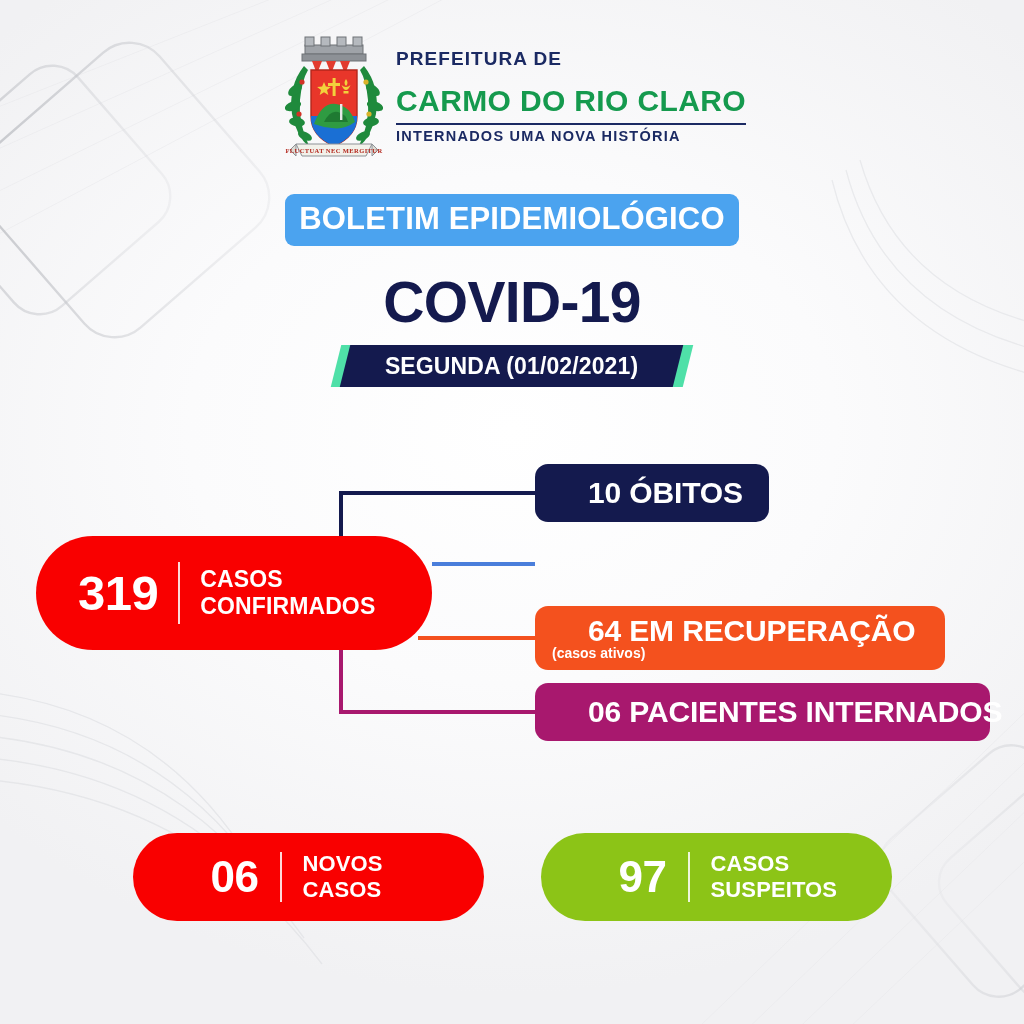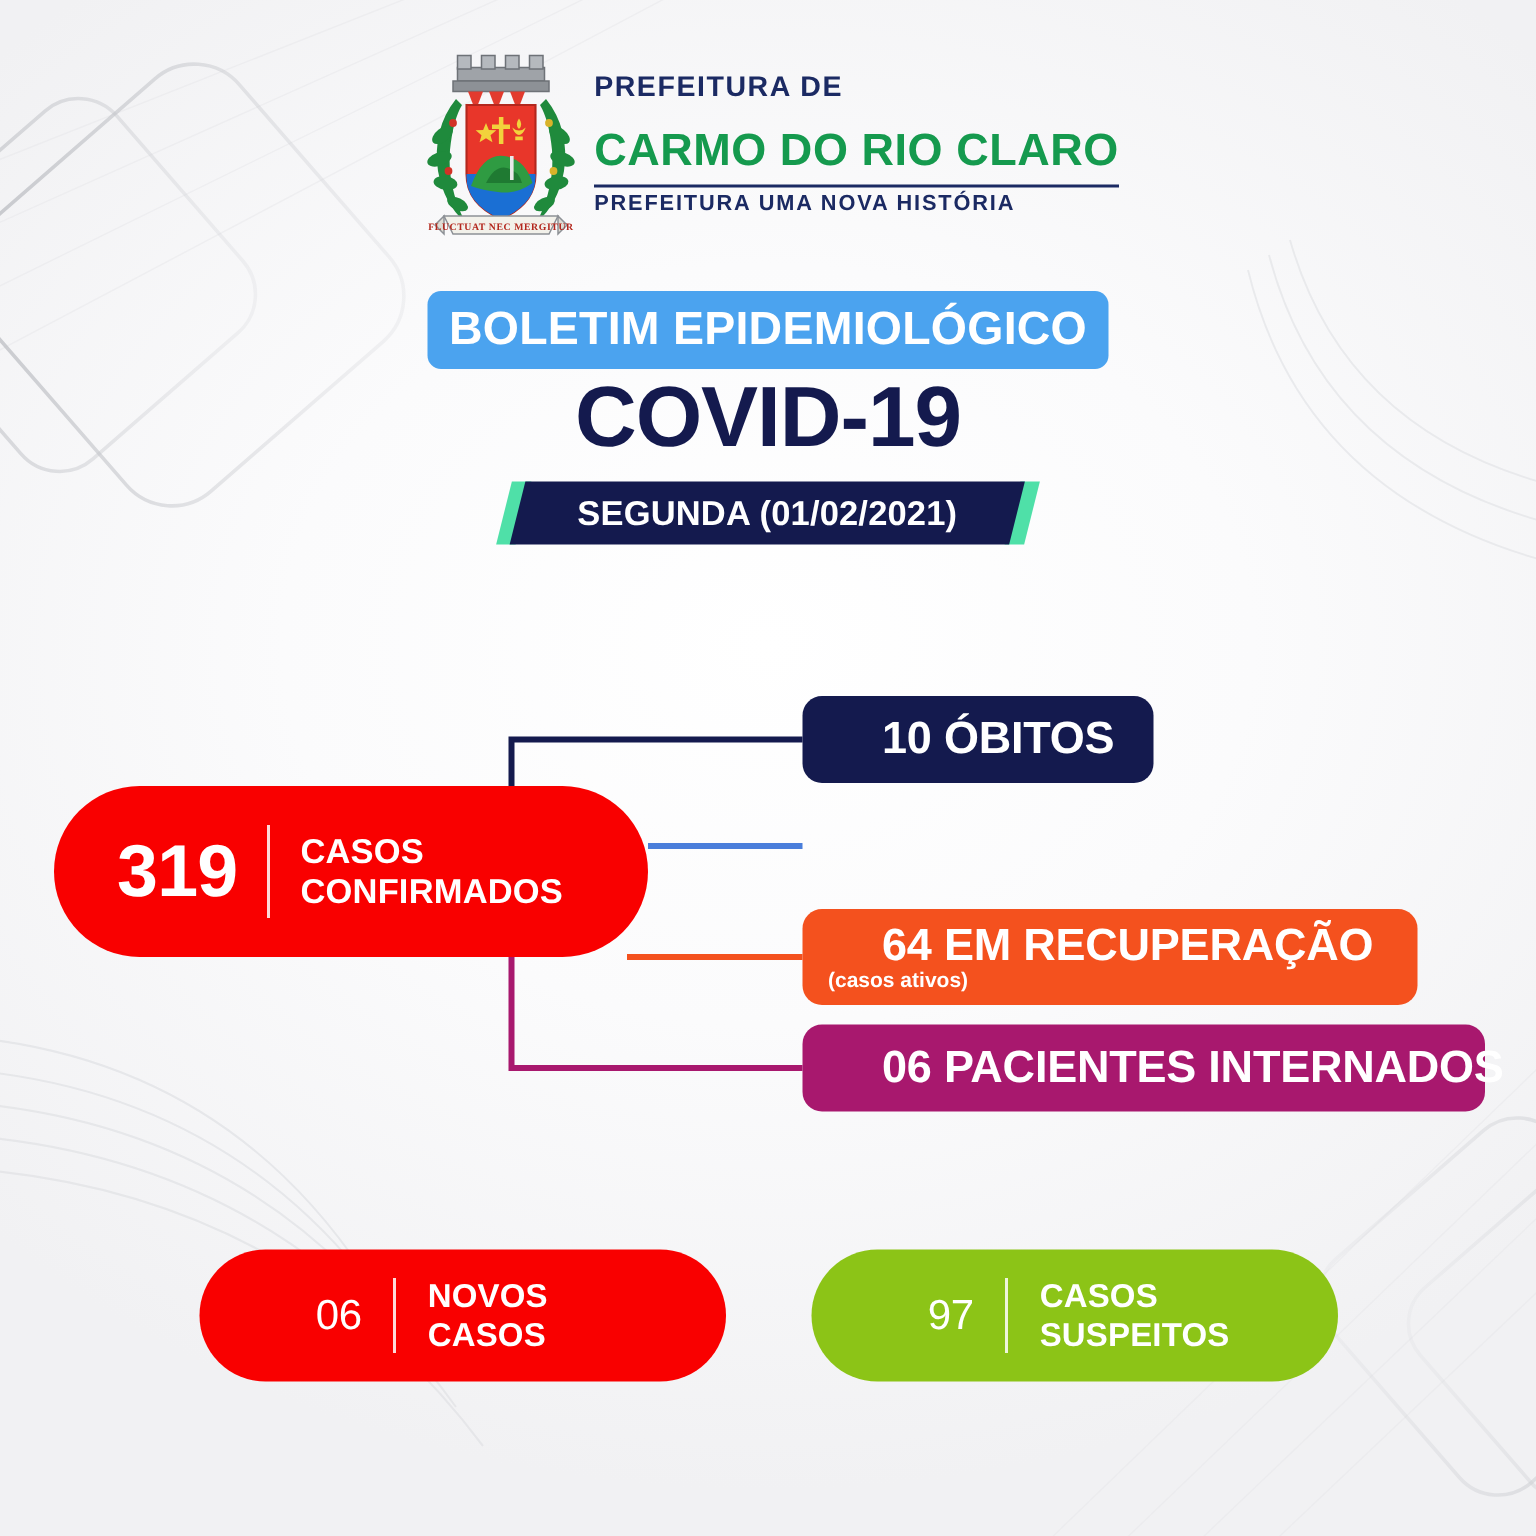--- a/index.html
+++ b/index.html
@@ -46,21 +46,21 @@
     position:absolute; left:0; right:0; top:194px; z-index:5;
     display:flex; flex-direction:column; align-items:center;
   }
   #bulletin-pill {
     background:#4ba3ef; color:#ffffff;
     font-size:31px; font-weight:bold; letter-spacing:.005em;
     padding:7px 14px 9px; border-radius:9px; white-space:nowrap;
   }
   #covid-title {
     color:#141a4e; font-size:57px; font-weight:bold;
-    letter-spacing:-.012em; margin-top:4px; line-height:1;
+    letter-spacing:-.012em; margin-top:28px; line-height:1;
   }
   #date-wrap { position:relative; margin-top:14px; height:42px; }
   .date-sliver {
     position:absolute; top:0; width:13px; height:42px; background:#4fe0a8;
     transform:skewX(-14deg);
   }
   #date-sliver-l { left:0; }
   #date-sliver-r { right:0; }
   #date-banner {
     position:relative; height:42px; background:#141a4e;
@@ -71,21 +71,21 @@
   #date-text {
     transform:skewX(14deg); color:#ffffff;
     font-size:23px; font-weight:bold; letter-spacing:.005em; white-space:nowrap;
   }
 
   
   #breakdown { position:absolute; left:0; top:440px; width:1024px; height:320px; z-index:4; }
   #connectors { position:absolute; inset:0; z-index:1; }
 
   #total-pill {
-    position:absolute; left:36px; top:84px; width:396px; height:114px;
+    position:absolute; left:36px; top:96px; width:396px; height:114px;
     background:#f90000; border-radius:57px; z-index:3;
     display:flex; align-items:center; padding-left:42px; gap:20px;
   }
   #total-number {
     color:#ffffff; font-size:49px; font-weight:bold; line-height:1; letter-spacing:-.01em;
   }
   #total-divider { width:2px; height:62px; background:rgba(255,255,255,.85); }
   #total-label {
     color:#ffffff; font-size:23px; font-weight:bold;
     line-height:1.16; letter-spacing:.005em;
@@ -110,21 +110,21 @@
     position:absolute; left:0; top:833px; width:1024px; z-index:4;
     display:flex; justify-content:center; gap:57px;
   }
   .mini-card {
     width:351px; height:88px; border-radius:44px;
     display:flex; align-items:center; padding-left:78px; gap:21px;
   }
   #card-novos     { background:#f90000; }
   #card-suspeitos { background:#8cc417; }
   .mini-number {
-    color:#ffffff; font-size:28px; font-weight:normal; line-height:1; letter-spacing:-.01em;text-align:center;
+    color:#ffffff; font-size:44px; font-weight:bold; line-height:1; letter-spacing:-.01em;text-align:center;
   }
   .mini-divider { width:2px; height:50px; background:rgba(255,255,255,.85); }
   .mini-label {
     color:#ffffff; font-size:22px; font-weight:bold;
     line-height:1.16; letter-spacing:.005em;
   }
 </style>
 </head>
 <body>
 
@@ -234,21 +234,21 @@
       <path d="M18 112 L12 118 L18 124 Z" fill="#dddcd4" stroke="#8d9196" stroke-width="1"></path>
       <path d="M94 112 L100 118 L94 124 Z" fill="#dddcd4" stroke="#8d9196" stroke-width="1"></path>
       <text x="56" y="121" font-family="'Liberation Serif', serif" font-size="6.5" font-weight="bold" fill="#b3271d" text-anchor="middle" letter-spacing=".4">FLUCTUAT NEC MERGITUR</text>
     </g>
   </svg>
 
   <div id="wordmark">
     <div id="wm-pref">PREFEITURA DE</div>
     <div id="wm-city">CARMO DO RIO CLARO</div>
     <div id="wm-rule"></div>
-    <div id="wm-tag">PREFEITURA UMA NOVA HISTÓRIA</div>
+    <div id="wm-tag">INTERNADOS UMA NOVA HISTÓRIA</div>
   </div>
 </div>
 
 <div id="title-stack">
   <div id="bulletin-pill">BOLETIM EPIDEMIOLÓGICO</div>
   <div id="covid-title">COVID-19</div>
 
   <div id="date-wrap">
     <div class="date-sliver" id="date-sliver-l"></div>
     <div class="date-sliver" id="date-sliver-r"></div>

